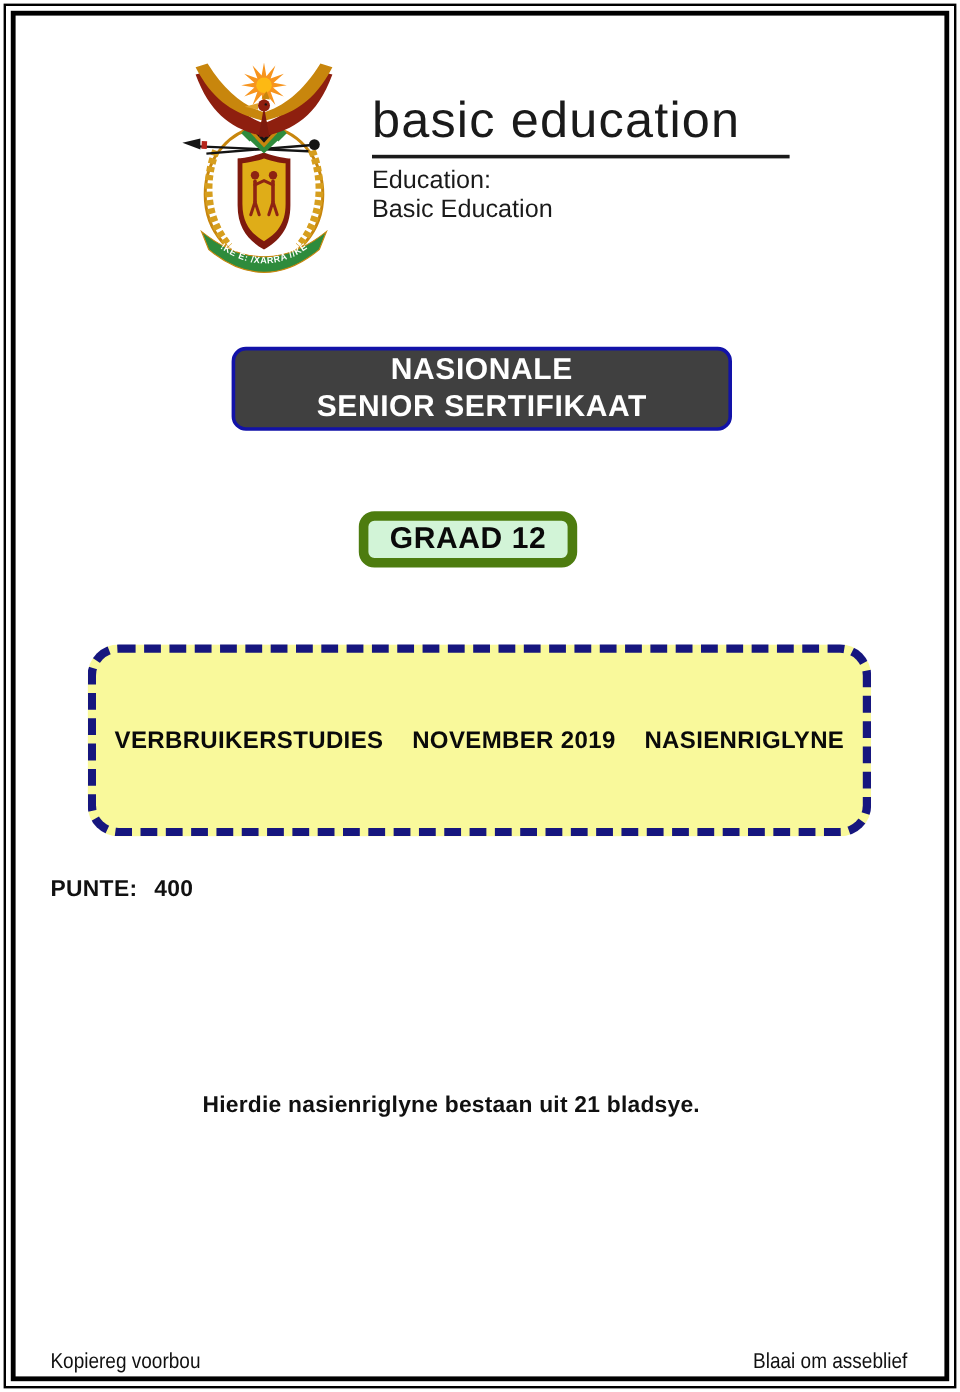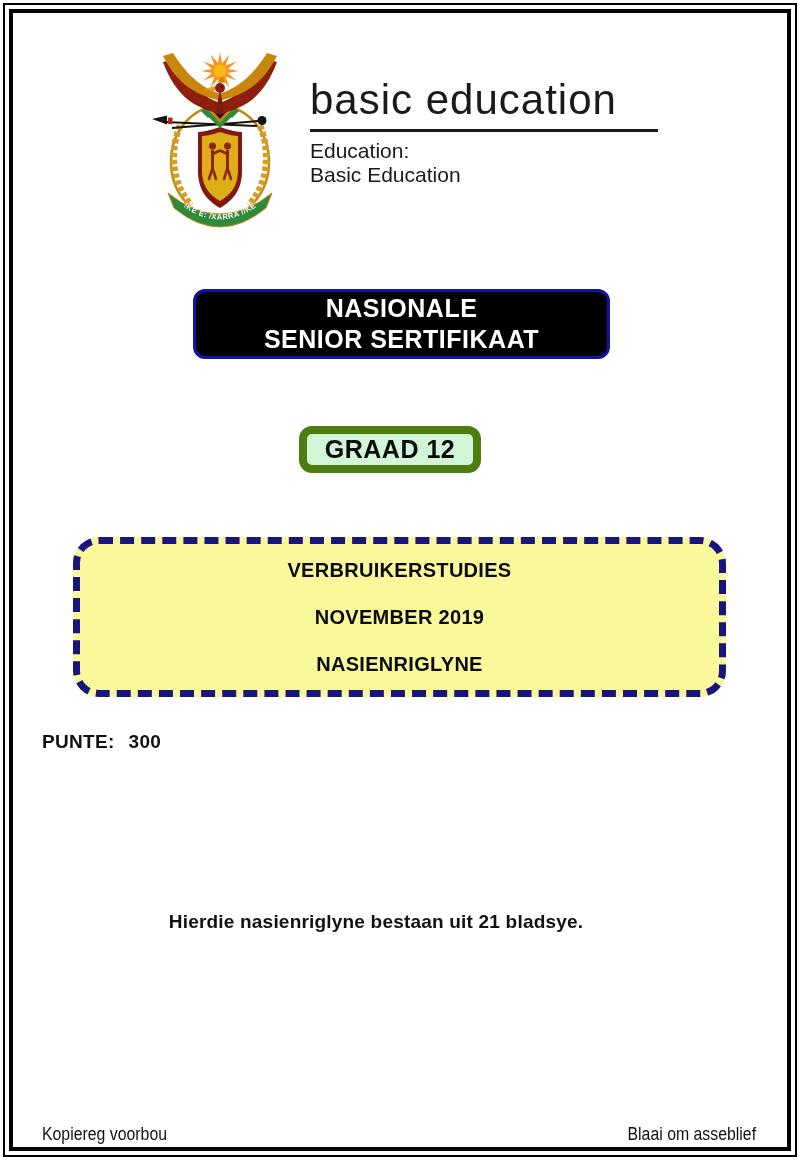--- a/index.html
+++ b/index.html
@@ -10,32 +10,32 @@
 
   .coat{position:absolute;left:145px;top:48px;width:150px;height:180px;}
 
   .brand{position:absolute;left:310px;top:76px;font-size:42px;font-weight:400;
          letter-spacing:1px;color:#1a1a1a;}
   .brand-rule{position:absolute;left:310px;top:129px;width:348px;height:3px;background:#1a1a1a;}
   .deptblock{position:absolute;left:310px;top:139px;font-size:21px;line-height:24px;color:#1a1a1a;}
   .dept-bold{font-weight:700;letter-spacing:.2px;}
 
   .nsc-banner{position:absolute;left:193px;top:289px;width:417px;height:70px;
-      background:#000000;border:3px solid #1212A8;border-radius:12px;box-sizing:border-box;
+      background:#404040;border:3px solid #1212A8;border-radius:12px;box-sizing:border-box;
       display:flex;flex-direction:column;align-items:center;justify-content:center;
       color:#fff;font-weight:700;font-size:25px;line-height:31px;letter-spacing:.5px;}
 
   .grade-badge{position:absolute;left:299px;top:426px;width:182px;height:47px;
       background:#D2F4D7;border:8px solid #4d7c0f;border-radius:13px;box-sizing:border-box;
       display:flex;align-items:center;justify-content:center;
       font-weight:700;font-size:25px;color:#0a0a0a;letter-spacing:.5px;}
 
   .subject-box{position:absolute;left:73px;top:537px;width:653px;height:160px;
       background:#F9F99B;border:7px dashed #16167E;border-radius:26px;box-sizing:border-box;
-      display:flex;flex-direction:column;align-items:center;justify-content:center;
+      display:flex;align-items:center;justify-content:center;
       gap:24px;font-weight:700;font-size:20px;color:#0a0a0a;letter-spacing:.3px;}
 
   .marks{position:absolute;left:42px;top:731px;font-weight:700;font-size:19px;letter-spacing:.3px;}
   .marks .val{margin-left:14px;}
 
   .note{position:absolute;left:0;top:911px;width:752px;text-align:center;
         font-weight:700;font-size:19px;letter-spacing:.2px;}
 
   .footer-left{position:absolute;left:42px;top:1124px;font-size:18px;
         transform:scaleX(.88);transform-origin:left center;}
@@ -124,20 +124,20 @@
 
   <div class="grade-badge">GRAAD 12</div>
 
   <div class="subject-box">
     <div>VERBRUIKERSTUDIES</div>
     <div>NOVEMBER 2019</div>
     <div>NASIENRIGLYNE</div>
   </div>
 
   <div class="marks">
-    <span>PUNTE:</span><span class="val">300</span>
+    <span>PUNTE:</span><span class="val">400</span>
   </div>
 
   <div class="note">Hierdie nasienriglyne bestaan uit 21 bladsye.</div>
 
   <div class="footer-left">Kopiereg voorbou</div>
   <div class="footer-right">Blaai om asseblief</div>
 </div>
 
 </body></html>

